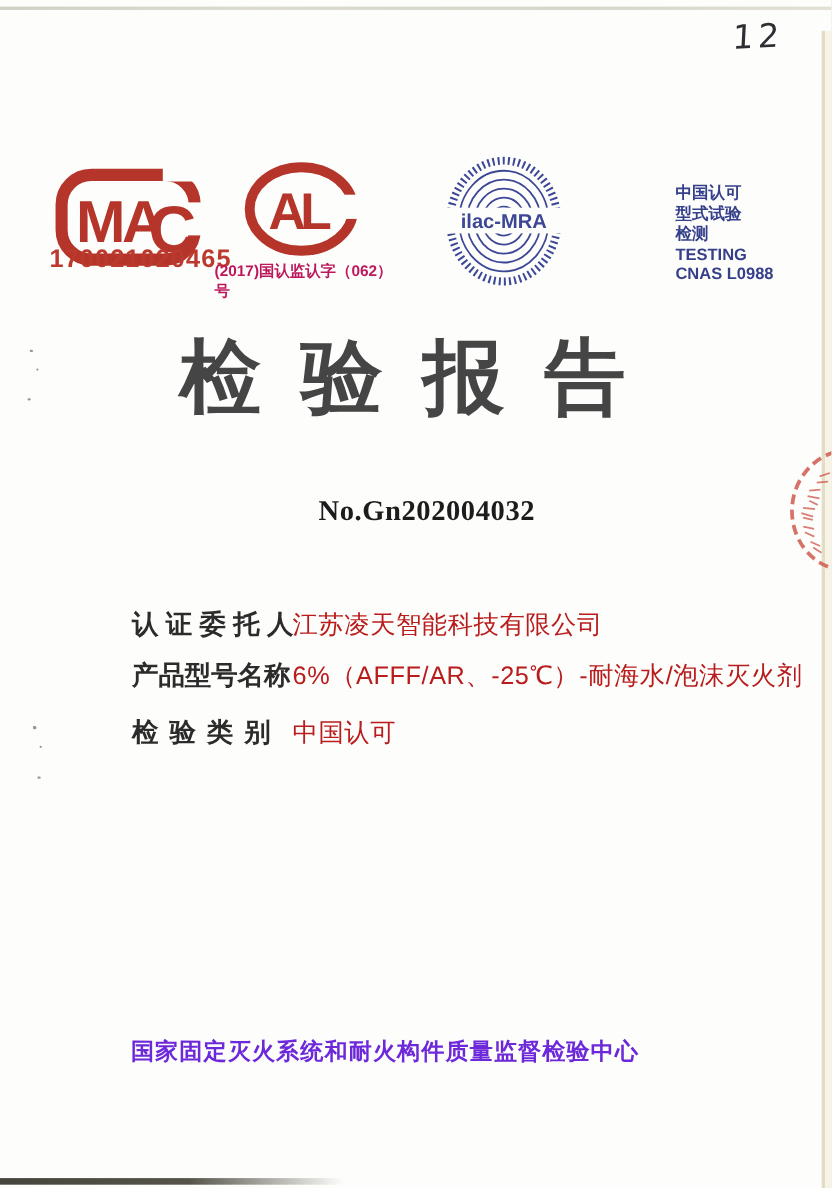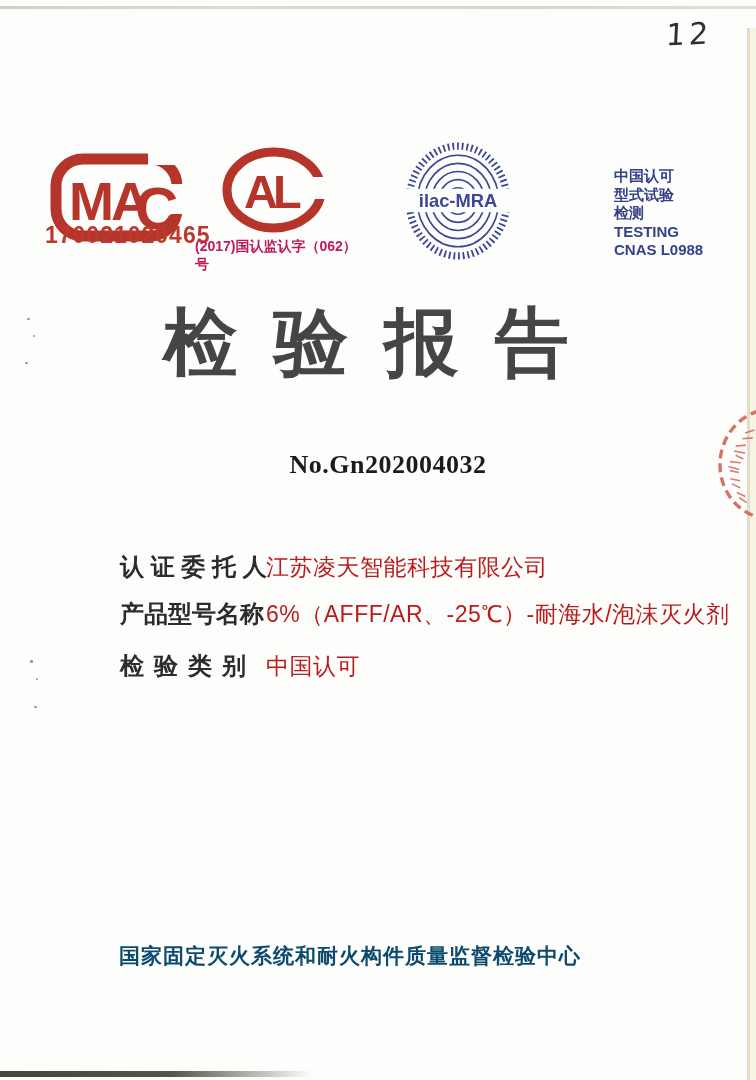--- a/index.html
+++ b/index.html
@@ -65,21 +65,21 @@
     display:inline-block;margin-left:20px;
     font-size:23px;color:#b91c1c;font-weight:500;
     letter-spacing:.5px;
   }
   .row-1{top:551px;}
   .row-2{top:598px;}
   .row-3{top:650px;}
   
   .footer-org{
     left:0;top:942px;width:700px;text-align:center;
-    font-size:21px;font-weight:bold;color:#0c4a6e;letter-spacing:1px;
+    font-size:21px;font-weight:bold;color:#6d28d9;letter-spacing:1px;
   }
   
   .stamp-wrap{left:704px;top:406px;width:110px;height:118px;}
 </style>
 </head>
 <body>
 
 <div class="page">
 
   <div class="abs top-edge-line"></div>

